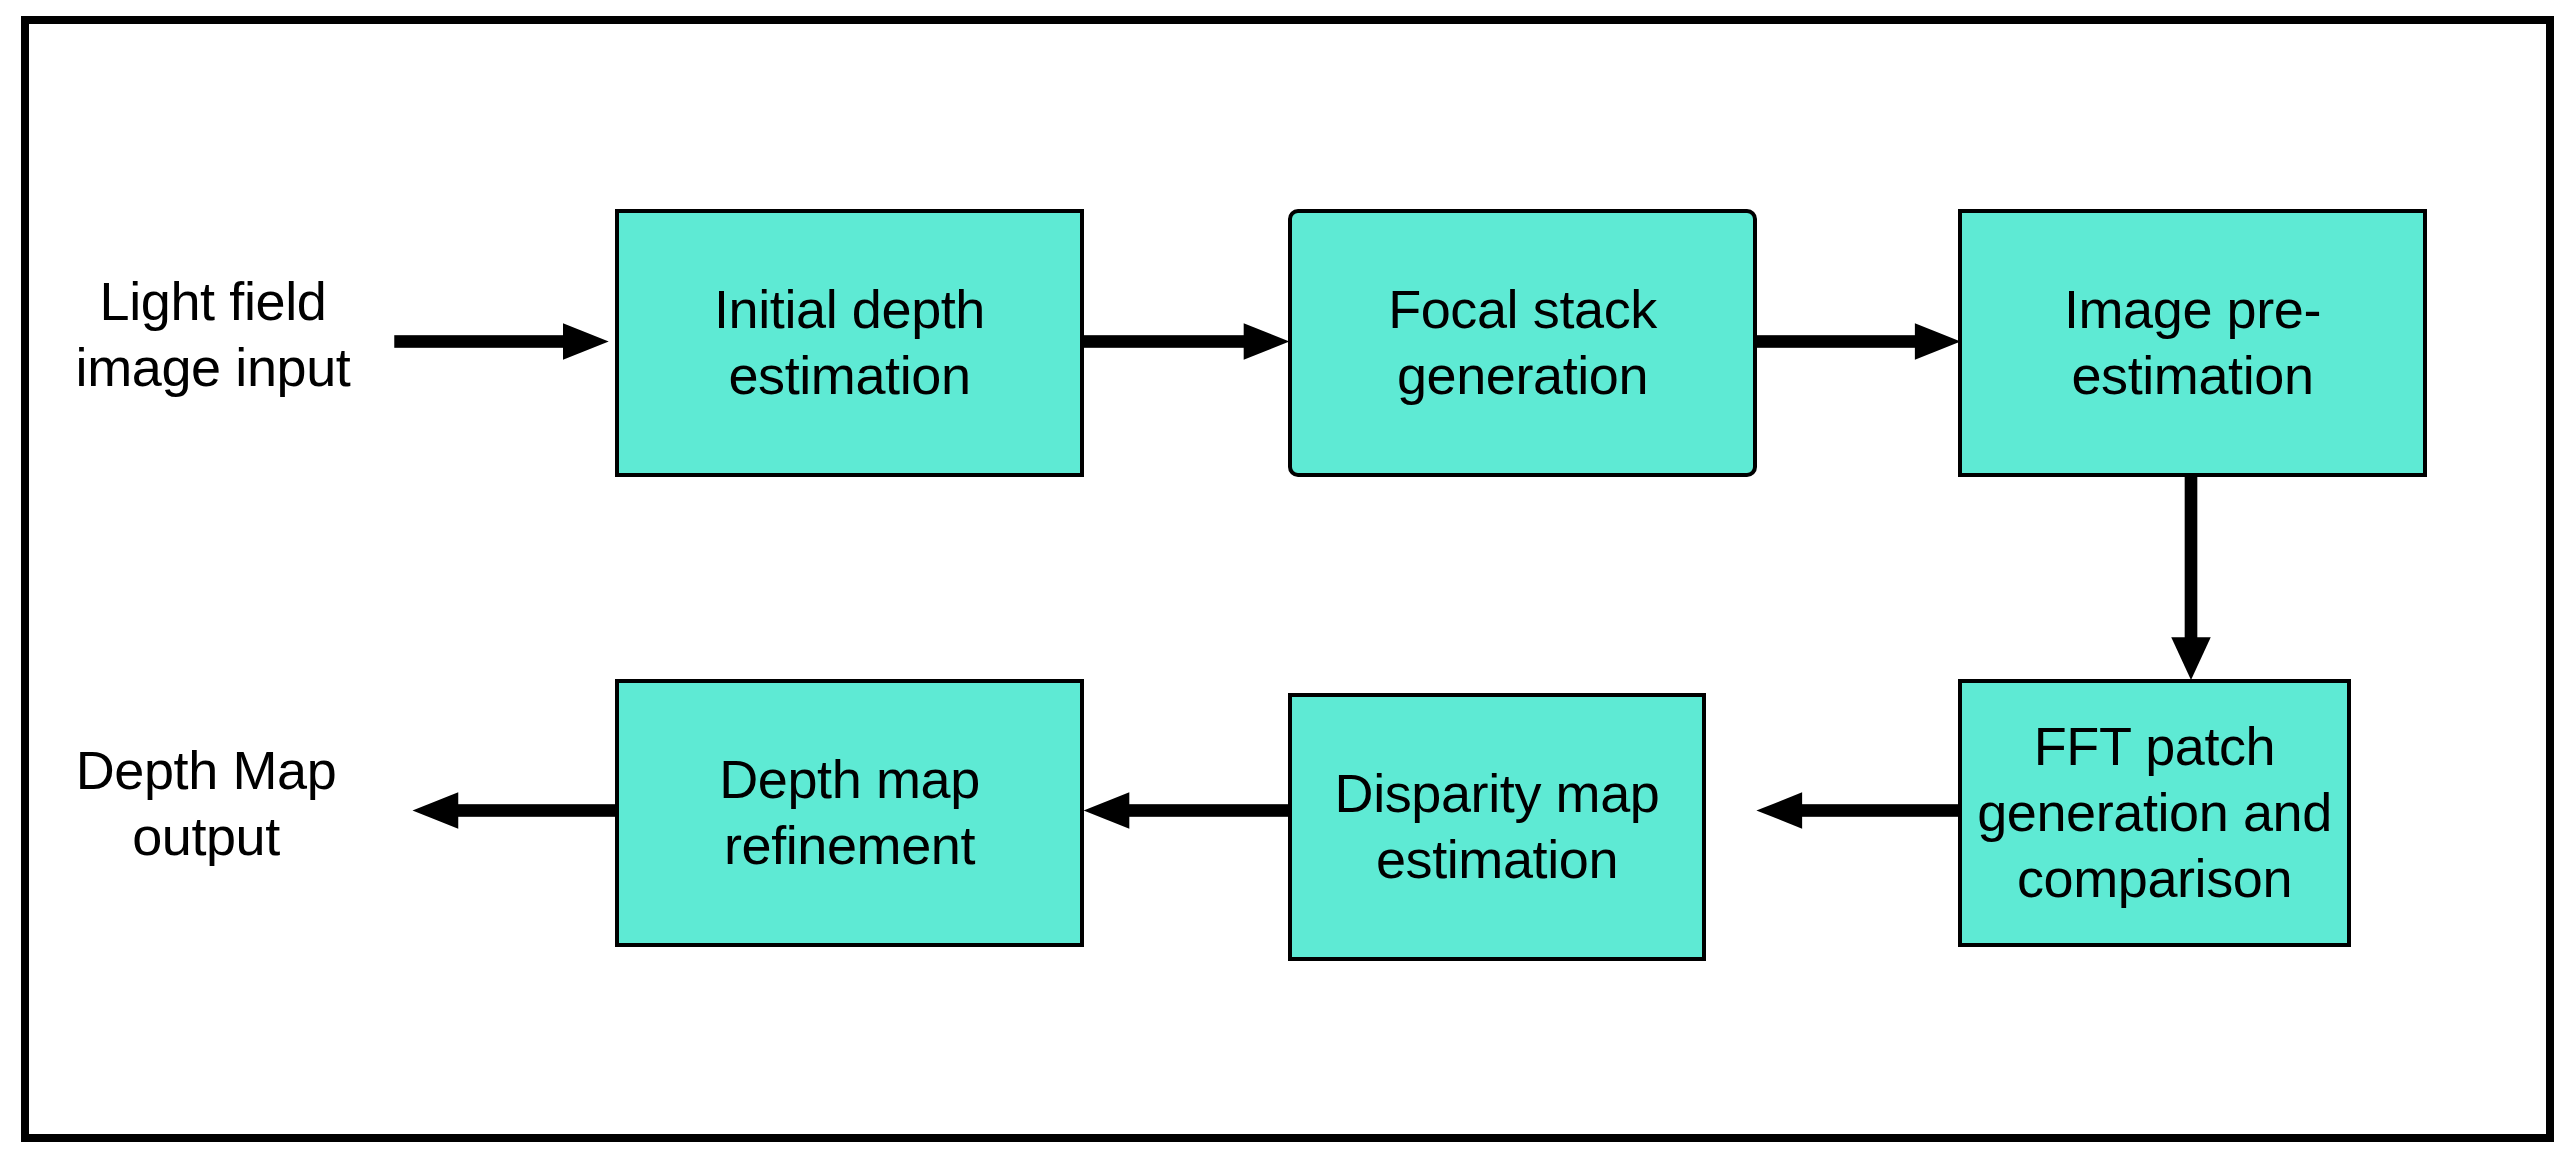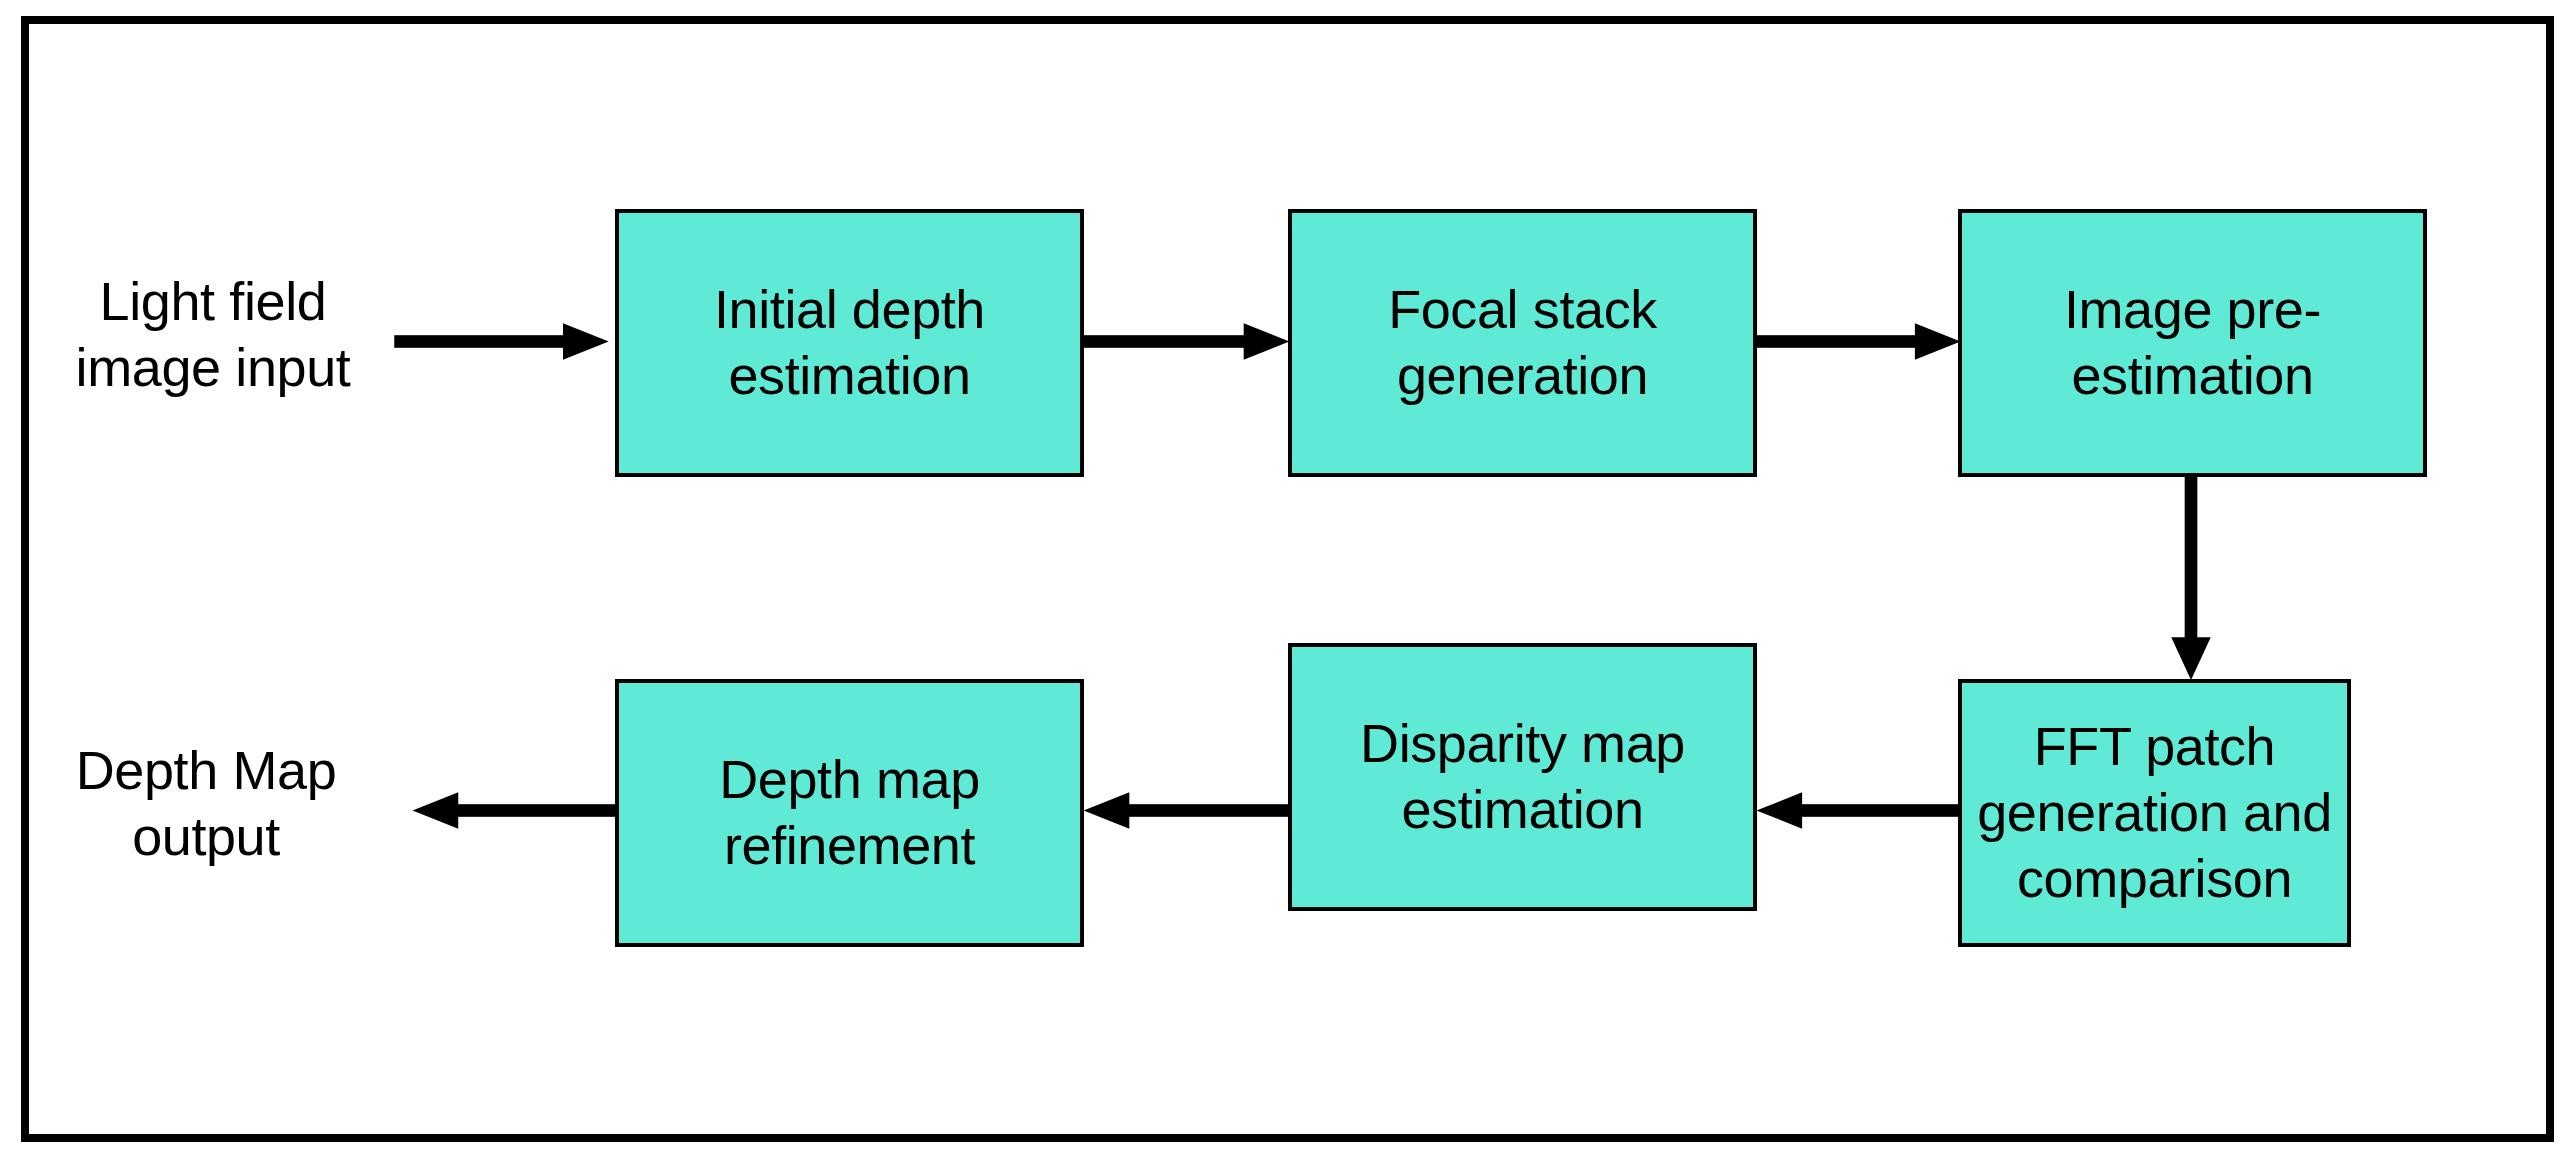--- a/index.html
+++ b/index.html
@@ -49,24 +49,24 @@
     font-size: 54px;
     line-height: 1.22;
     color: #000000;
     font-weight: 400;
     letter-spacing: -0.4px;
     white-space: pre-line;
     padding: 0 11px;
   }
 
   .node-initial-depth      { left: 615px;  top: 209px;  width: 469px; height: 268px; }
-  .node-focal-stack        { left: 1288px; top: 209px;  width: 469px; height: 268px; }
+  .node-focal-stack        { left: 1288px; top: 209px;  width: 469px; height: 268px; border-radius: 10px; }
   .node-image-preproc      { left: 1958px; top: 209px;  width: 469px; height: 268px; }
   .node-depth-refine       { left: 615px;  top: 679px;  width: 469px; height: 268px; }
-  .node-disparity          { left: 1288px; top: 643px;  width: 469px; height: 268px; }
+  .node-disparity          { left: 1288px; top: 693px;  width: 418px; height: 268px; }
   .node-fft-patch          { left: 1958px; top: 679px;  width: 393px; height: 268px; }
 
   
   .terminal-text {
     position: absolute;
     text-align: center;
     font-size: 54px;
     line-height: 1.22;
     color: #000000;
     white-space: pre-line;

